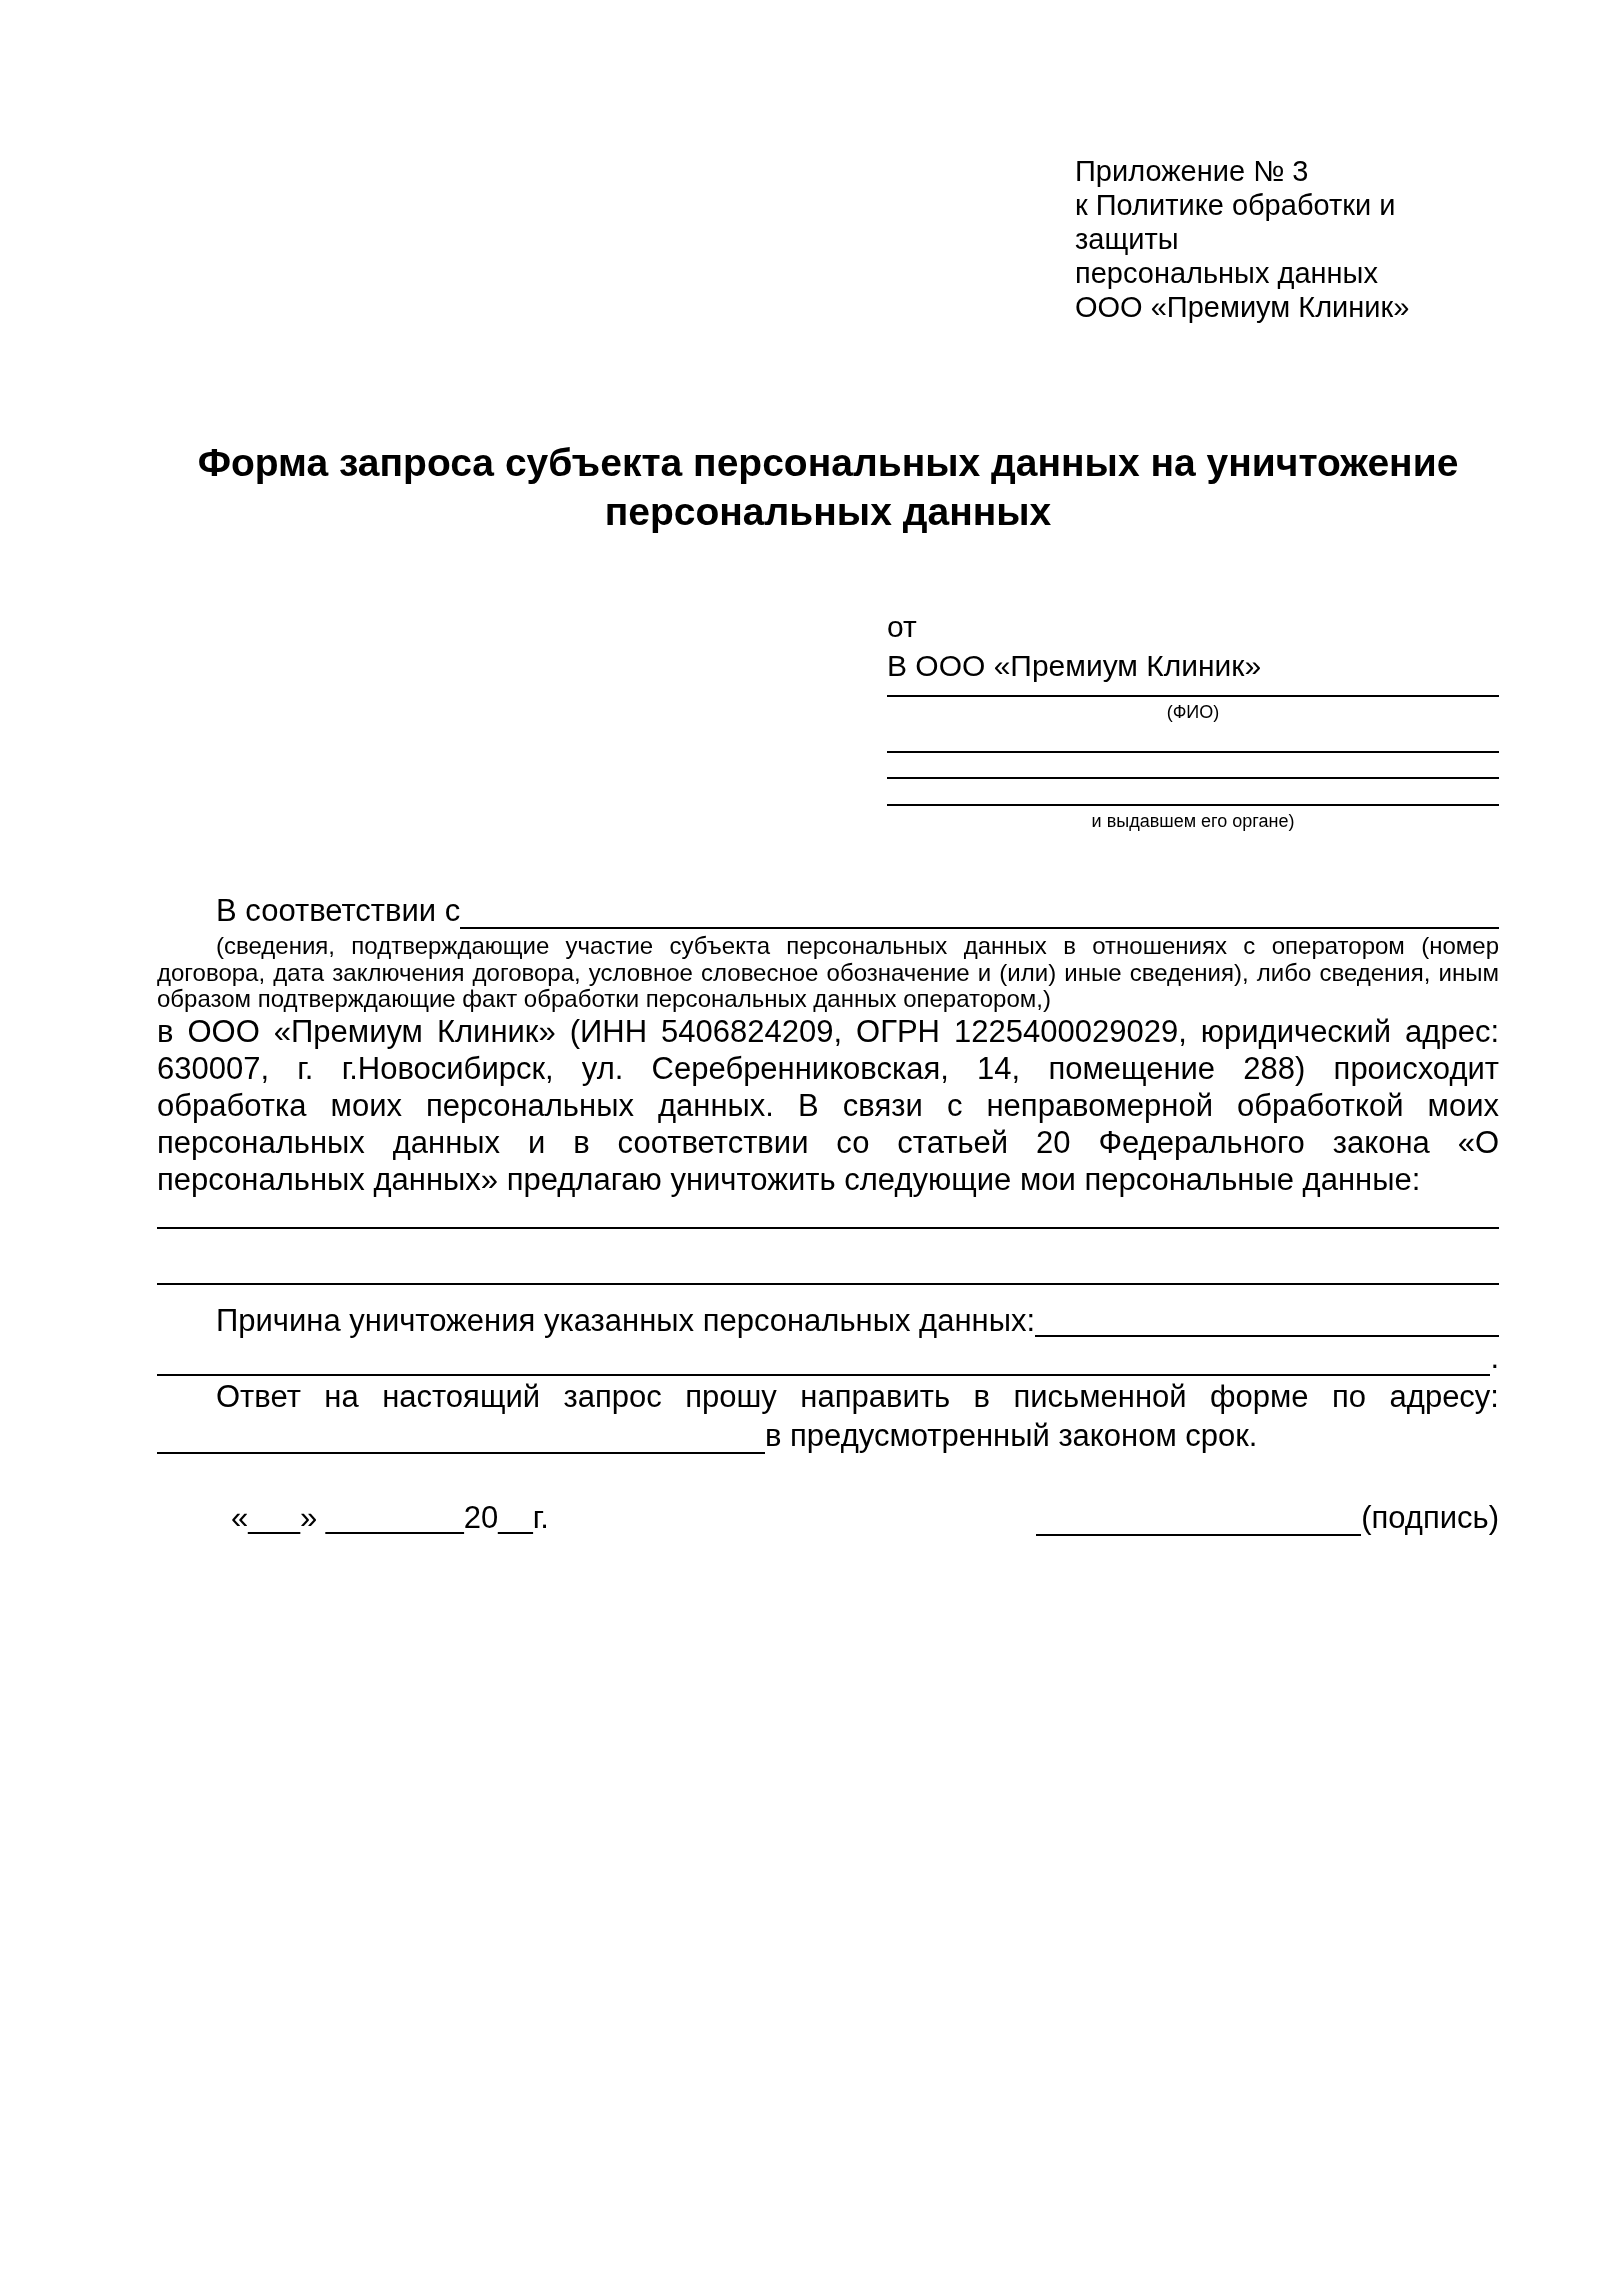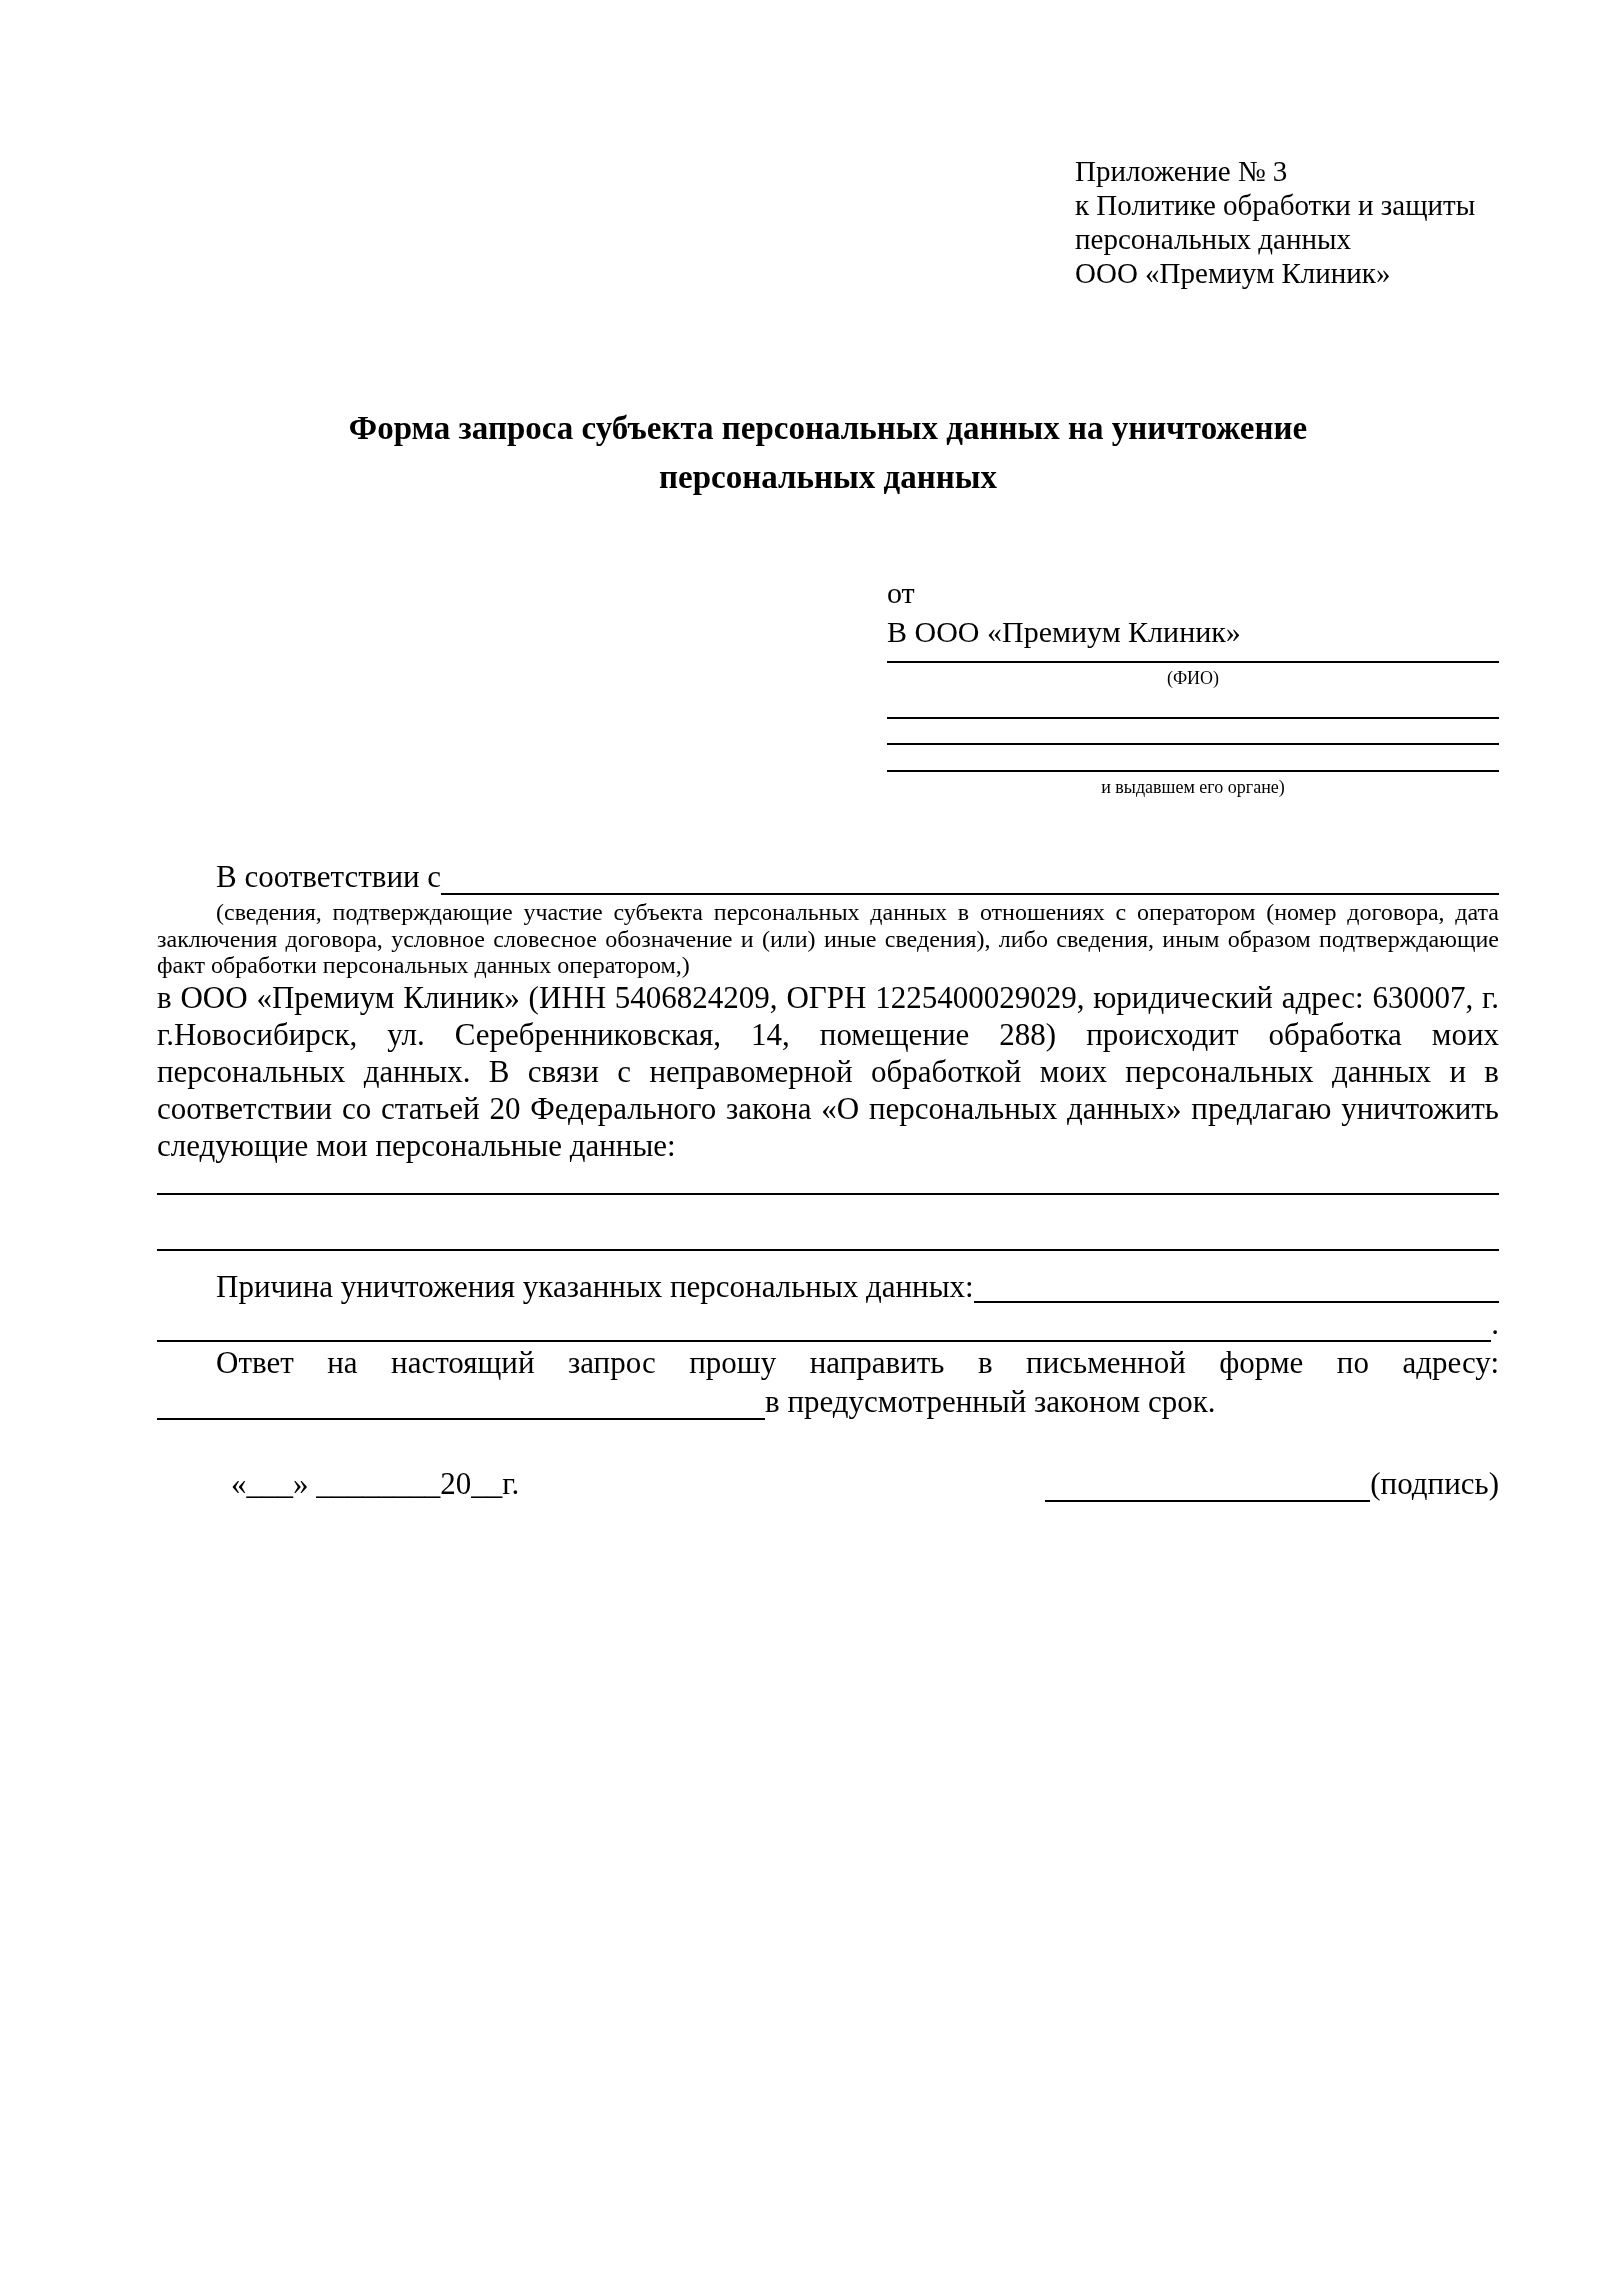--- a/index.html
+++ b/index.html
@@ -4,40 +4,40 @@
 <style>
   * { margin: 0; padding: 0; box-sizing: border-box; }
   html, body { background: #ffffff; }
   .page {
     position: relative;
     width: 1621px;
     height: 2294px;
     margin: 0 auto;
     background: #ffffff;
     color: #000000;
-    font-family: Liberation Serif, serif;
+    font-family: Liberation Sans, sans-serif;
     font-size: 31px;
     line-height: 37px;
     padding: 154px 122px 0 157px;
     overflow: hidden;
   }
 
   
   .appendix {
     margin-left: 918px;
     font-size: 29px;
     line-height: 34px;
   }
 
   
   .form-title {
     margin-top: 114px;
     text-align: center;
     font-weight: bold;
-    font-size: 33px;
+    font-size: 39px;
     line-height: 49px;
   }
 
   
   .addressee {
     margin-left: 730px;
     margin-top: 71px;
     font-size: 30px;
     line-height: 39px;
   }

